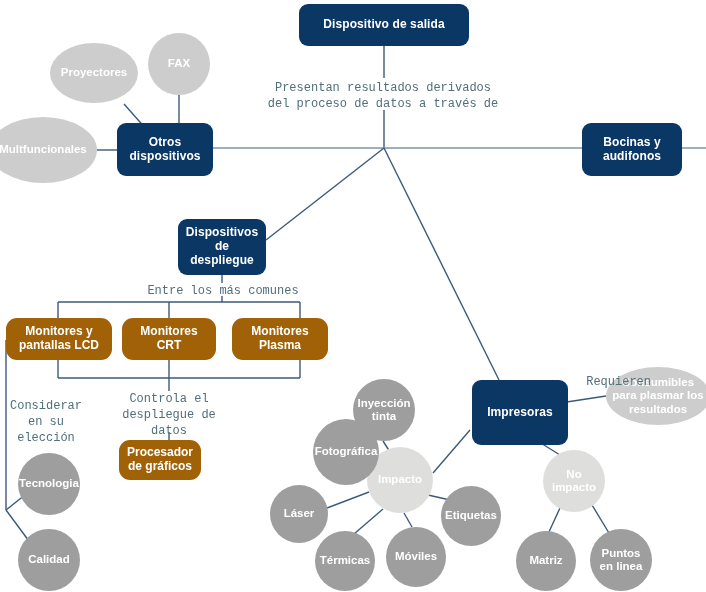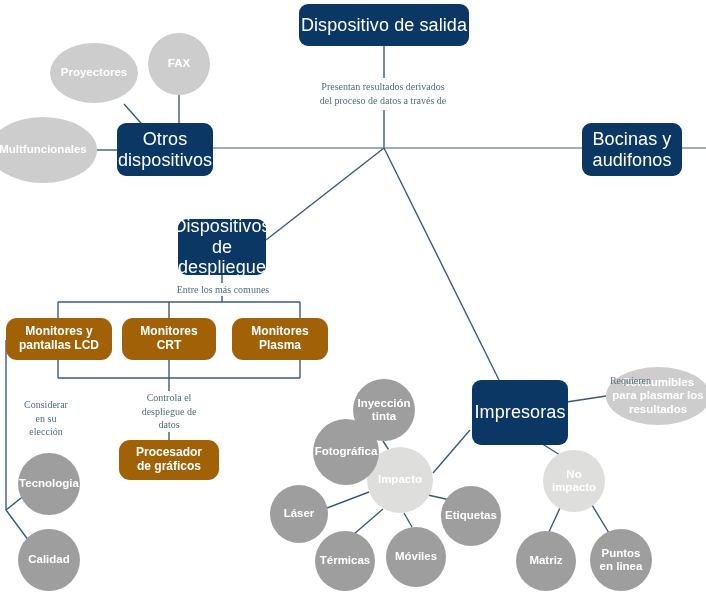--- a/index.html
+++ b/index.html
@@ -38,22 +38,22 @@
     color: #ffffff;
     line-height: 1.15;
     white-space: pre-line;
     z-index: 3;
   }
 
   
   .box-navy {
     background: #0b3765;
     border-radius: 9px;
-    font-weight: normal;
-    font-size: 18px;
+    font-weight: bold;
+    font-size: 12px;
     letter-spacing: 0.1px;
   }
   
   .box-gray {
     background: #a16207;
     border-radius: 11px;
     font-weight: bold;
     font-size: 12px;
   }
   
@@ -63,40 +63,40 @@
     font-size: 11.5px;
   }
   .ell-mid   { background: #9e9e9e; }
   .ell-light { background: #cdcdcd; }
   .ell-pale  { background: #dededc; }
 
   
   .edge-label {
     position: absolute;
     color: #4f6f7a;
-    font-family: Liberation Serif, serif;
-    font-size: 10px;
+    font-family: Liberation Mono, monospace;
+    font-size: 12px;
     line-height: 1.35;
     text-align: center;
     white-space: pre-line;
     letter-spacing: 0px;
     z-index: 4;
   }
 
   
   #n-dispositivo-salida { left: 299px; top: 4px;   width: 170px; height: 42px; }
   #n-otros-dispositivos { left: 117px; top: 123px; width: 96px;  height: 53px; }
   #n-bocinas            { left: 582px; top: 123px; width: 100px; height: 53px; }
   #n-dispositivos-despliegue { left: 178px; top: 219px; width: 88px; height: 56px; }
   #n-impresoras         { left: 440px; top: 380px; width: 96px;  height: 65px; margin-left: 32px; }
 
   #n-monitores-lcd   { left: 6px;   top: 318px; width: 106px; height: 42px; }
   #n-monitores-crt   { left: 122px; top: 318px; width: 94px;  height: 42px; }
   #n-monitores-plasma{ left: 232px; top: 318px; width: 96px;  height: 42px; }
-  #n-procesador      { left: 119px; top: 440px; width: 100px;  height: 40px; }
+  #n-procesador      { left: 119px; top: 440px; width: 82px;  height: 40px; }
 
   #n-proyectores     { left: 50px;  top: 43px;  width: 88px;  height: 60px; }
   #n-fax             { left: 148px; top: 33px;  width: 62px;  height: 62px; }
   #n-multifuncionales{ left: -11px; top: 117px; width: 108px; height: 66px; }
   #n-consumibles     { left: 606px; top: 367px; width: 104px; height: 58px; }
 
   #n-tecnologia      { left: 18px;  top: 453px; width: 62px;  height: 62px; }
   #n-calidad         { left: 18px;  top: 529px; width: 62px;  height: 62px; }
 
   #n-inyeccion       { left: 353px; top: 379px; width: 62px;  height: 62px; }

